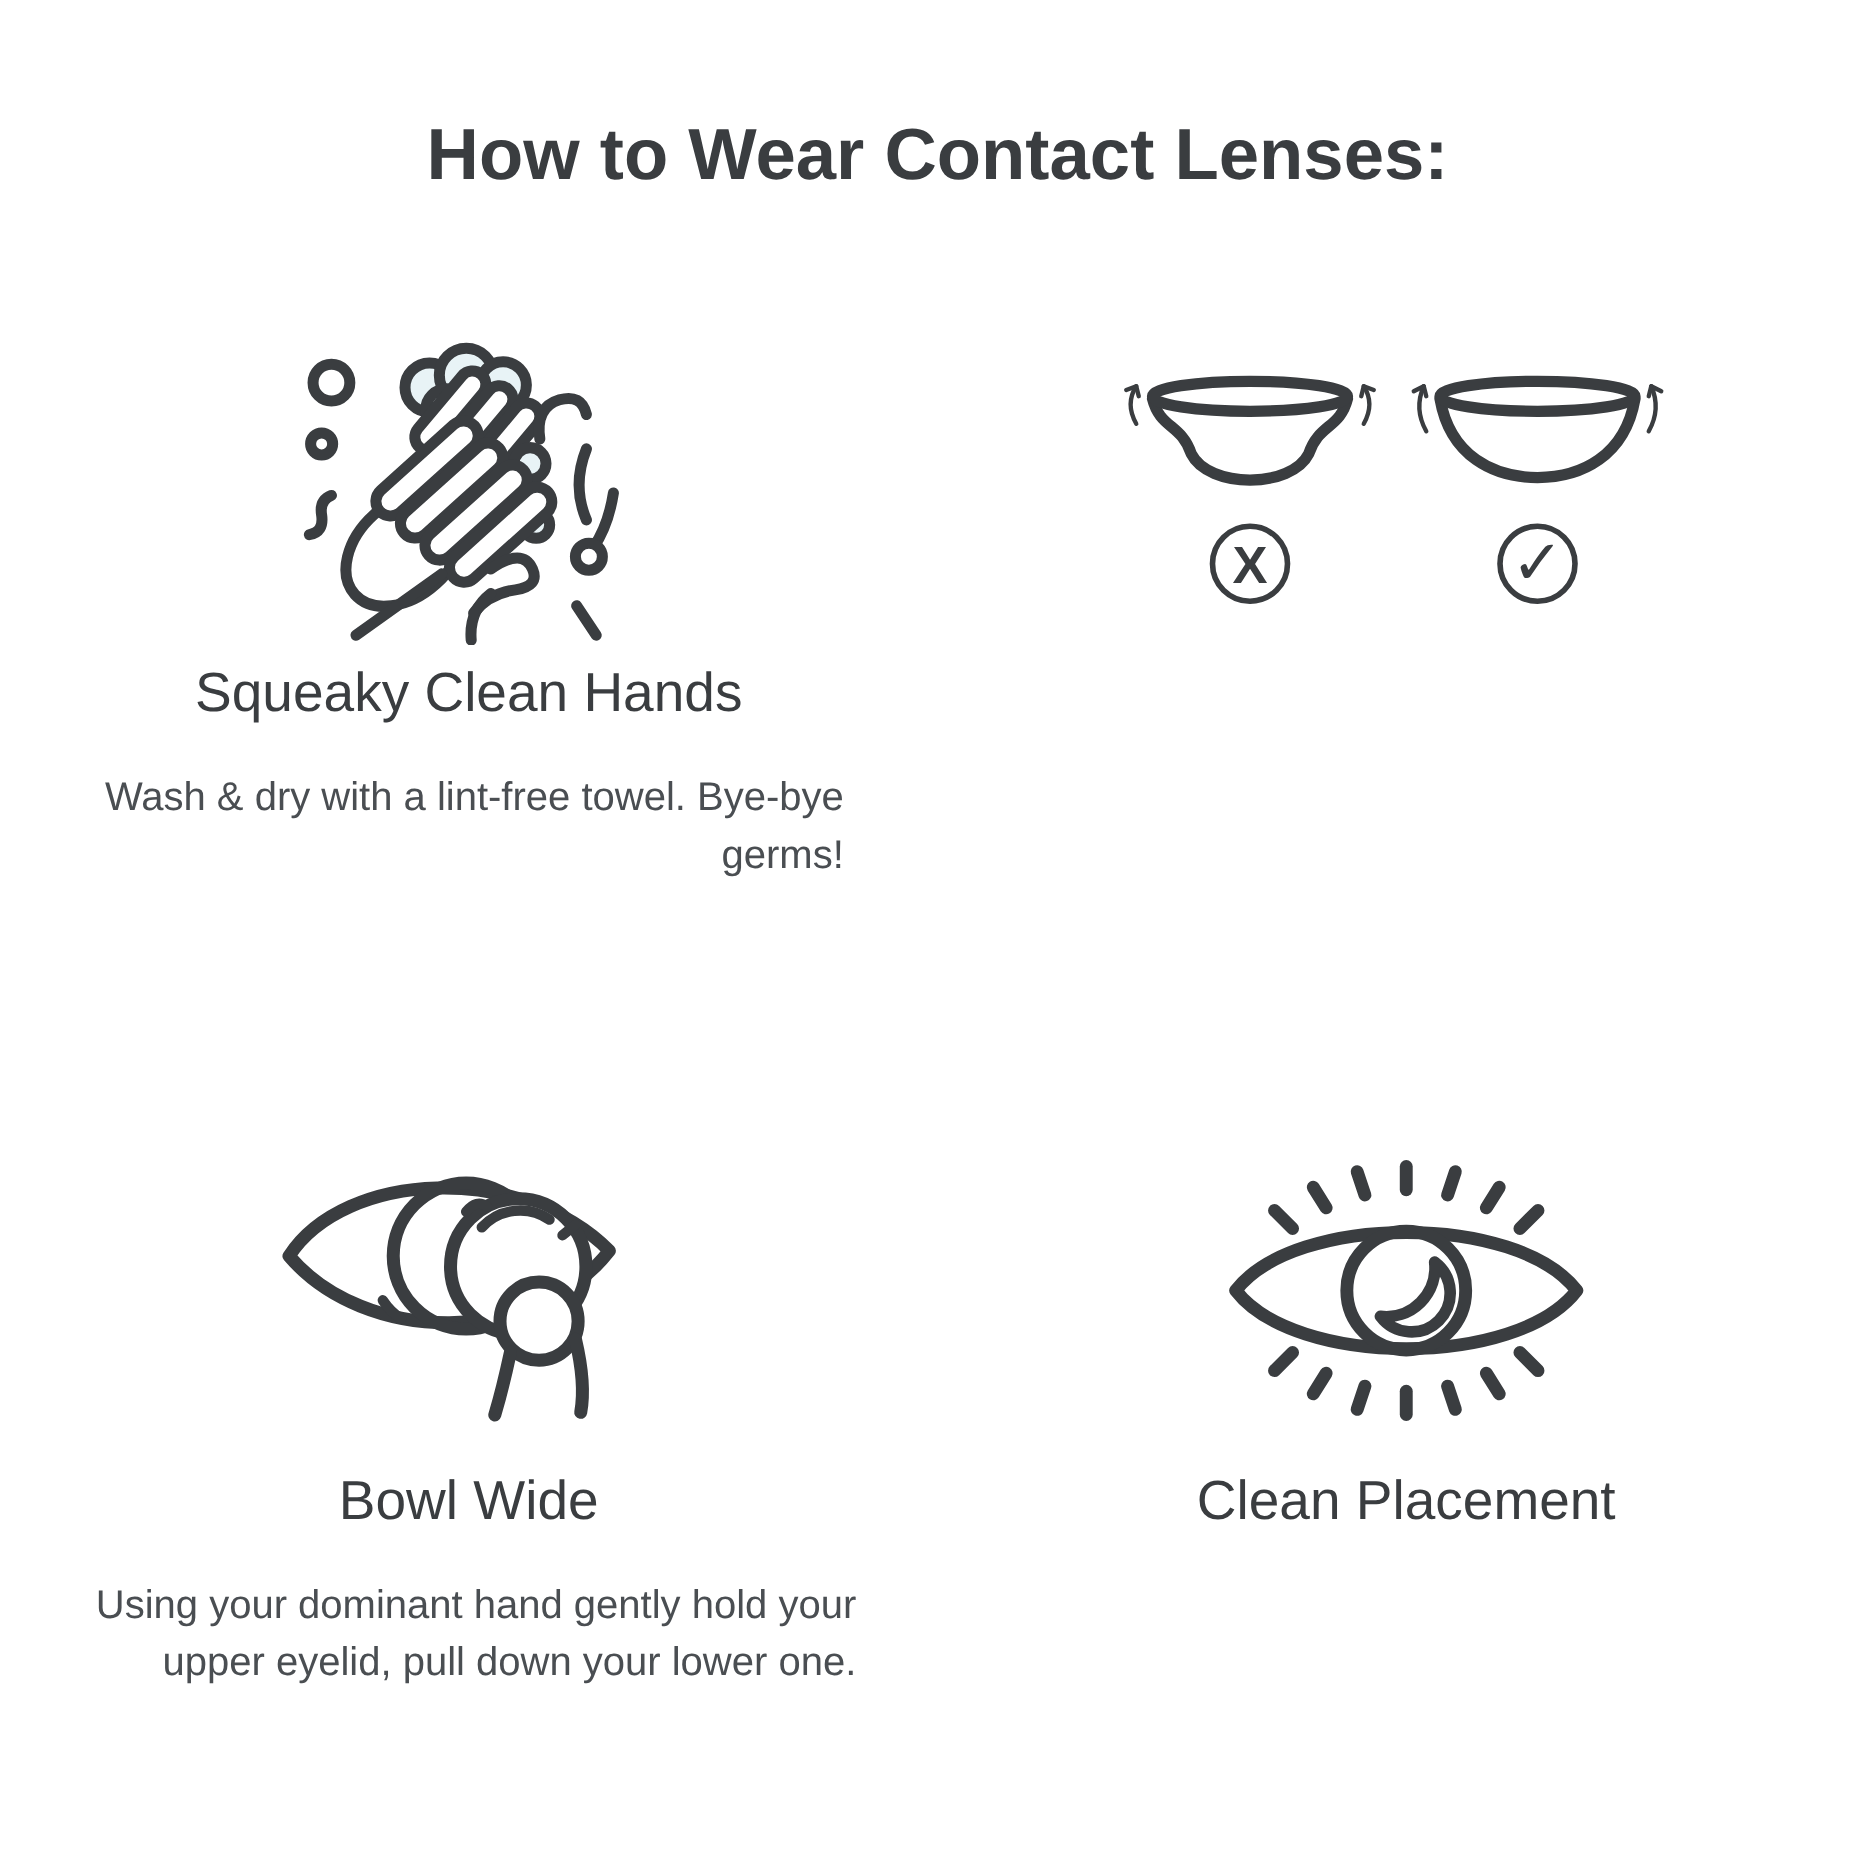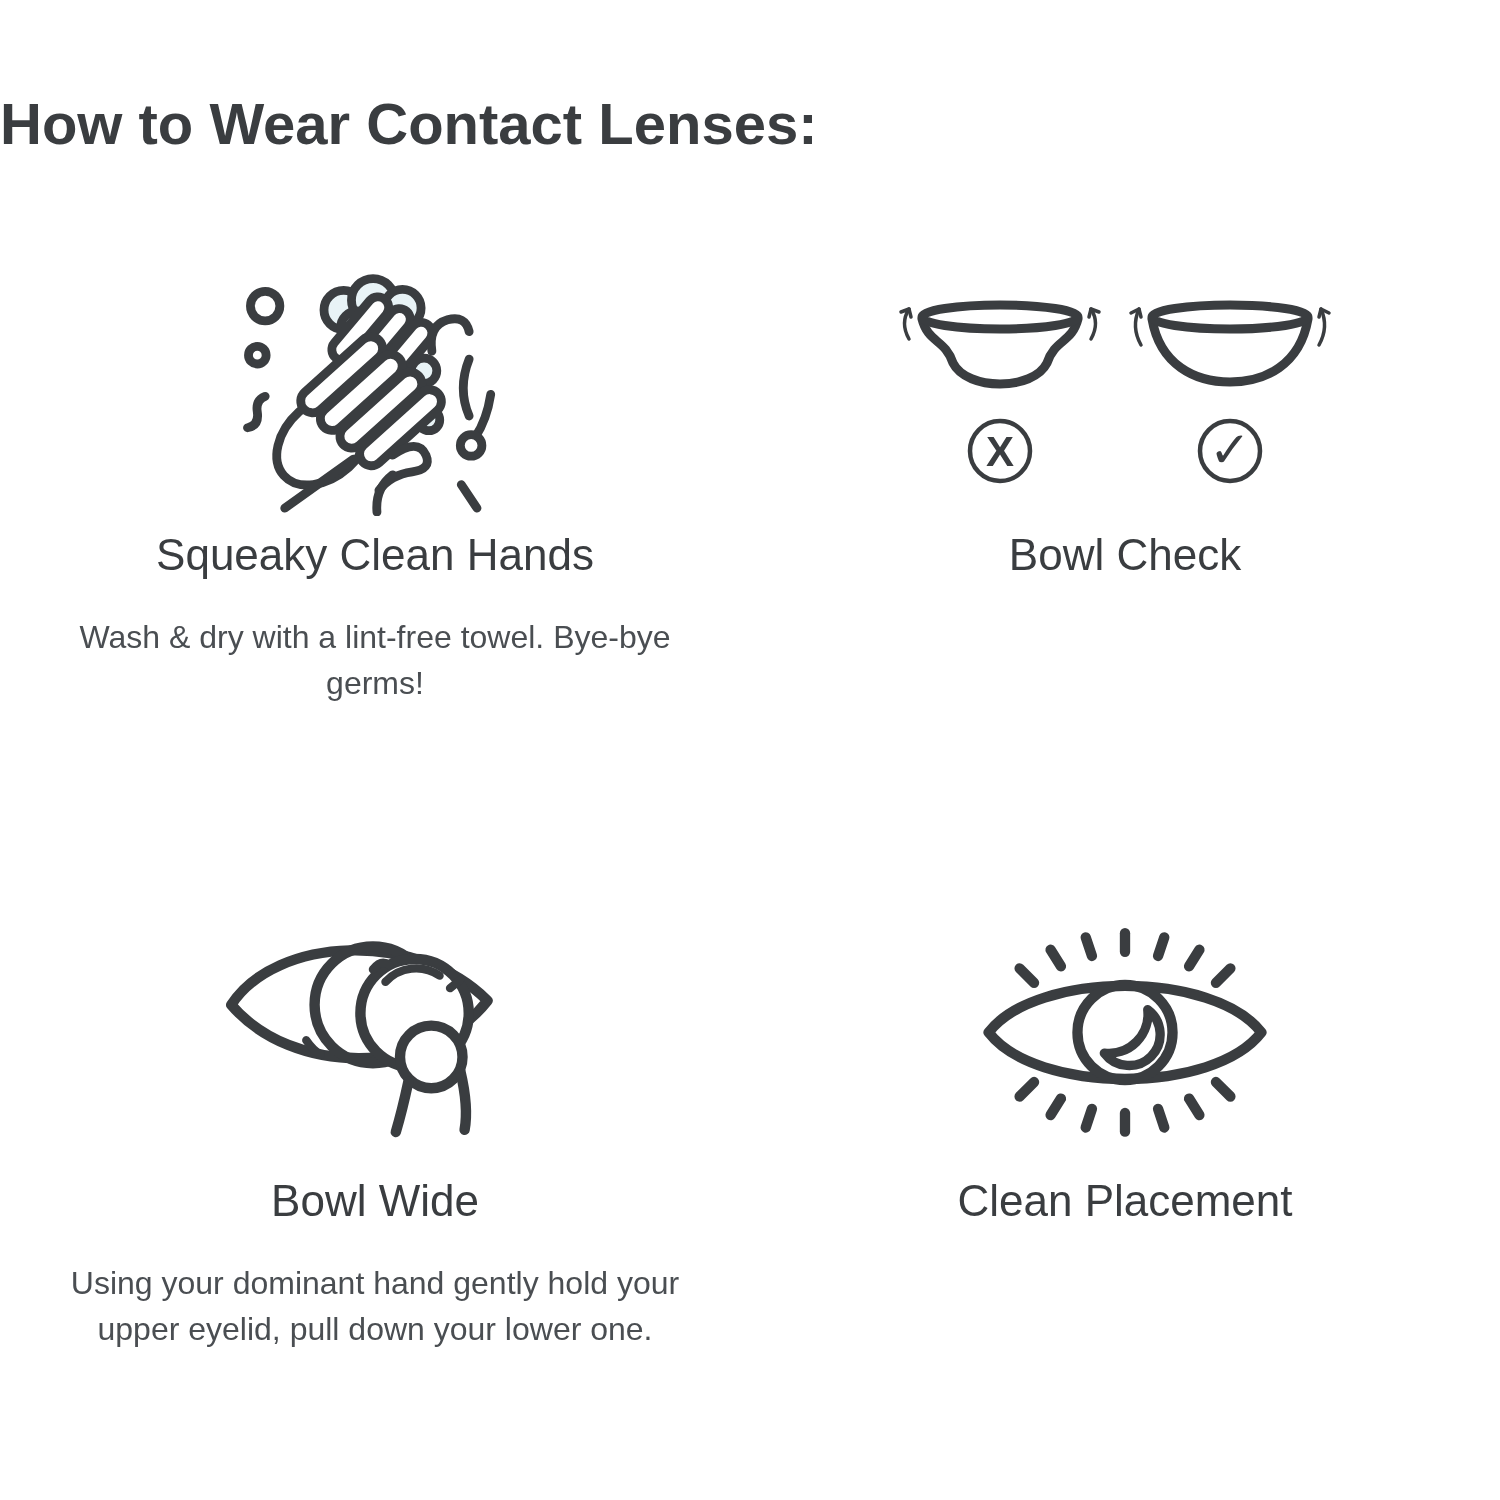--- a/index.html
+++ b/index.html
@@ -6,20 +6,21 @@
   body {
     width:1500px; height:1500px;
     background:#ffffff;
     font-family:"Liberation Sans", sans-serif;
     color:#3a3d40;
     overflow:hidden;
   }
   .poster { padding-top:90px; }
   .title {
     margin:0;
+    text-align:center;
     font-size:58px;
     font-weight:bold;
     letter-spacing:0;
     color:#3a3d40;
   }
   .grid {
     margin-top:104px;
     display:grid;
     grid-template-columns:750px 750px;
     row-gap:200px;
@@ -40,20 +41,21 @@
     margin:14px 0 0 0;
     font-size:44px;
     font-weight:normal;
     color:#3a3d40;
   }
   .step-desc {
     margin:34px 0 0 0;
     font-size:32px;
     line-height:1.45;
     color:#4a4e52;
+    text-align:right;
   }
   .w600{max-width:600px;} .w700{max-width:700px;} .w620{max-width:620px;} .w660{max-width:660px;}
   .stroke { stroke:#3a3d40; fill:none; stroke-linecap:round; stroke-linejoin:round; }
 </style>
 </head>
 <body>
 
 <div class="poster">
   <h1 class="title">How to Wear Contact Lenses:</h1>
 
@@ -147,21 +149,20 @@
             <circle class="stroke" stroke-width="4.5" cx="105" cy="172" r="30" fill="#ffffff"></circle>
             <text x="105" y="187" text-anchor="middle" font-size="42" font-weight="600" fill="#3a3d40" font-family="Liberation Sans, sans-serif">X</text>
           </g>
 
           <g>
             <circle class="stroke" stroke-width="4.5" cx="335" cy="172" r="30" fill="#ffffff"></circle>
             <text x="335" y="188" text-anchor="middle" font-size="50" font-weight="bold" fill="#3a3d40" font-family="DejaVu Sans, sans-serif">✓</text>
           </g>
         </svg>
       </div>
-      <h2 class="step-title">Bowl Check</h2>
     </div>
 
     <div class="cell">
       <div class="icon-box">
         <svg width="320" height="250" viewBox="0 0 300 240">
           <g class="stroke" stroke-width="10">
 
             <path d="M12,92 C55,26 190,20 258,88 C200,162 70,160 12,92 Z"></path>
 
             <circle cx="148" cy="92" r="56"></circle>

